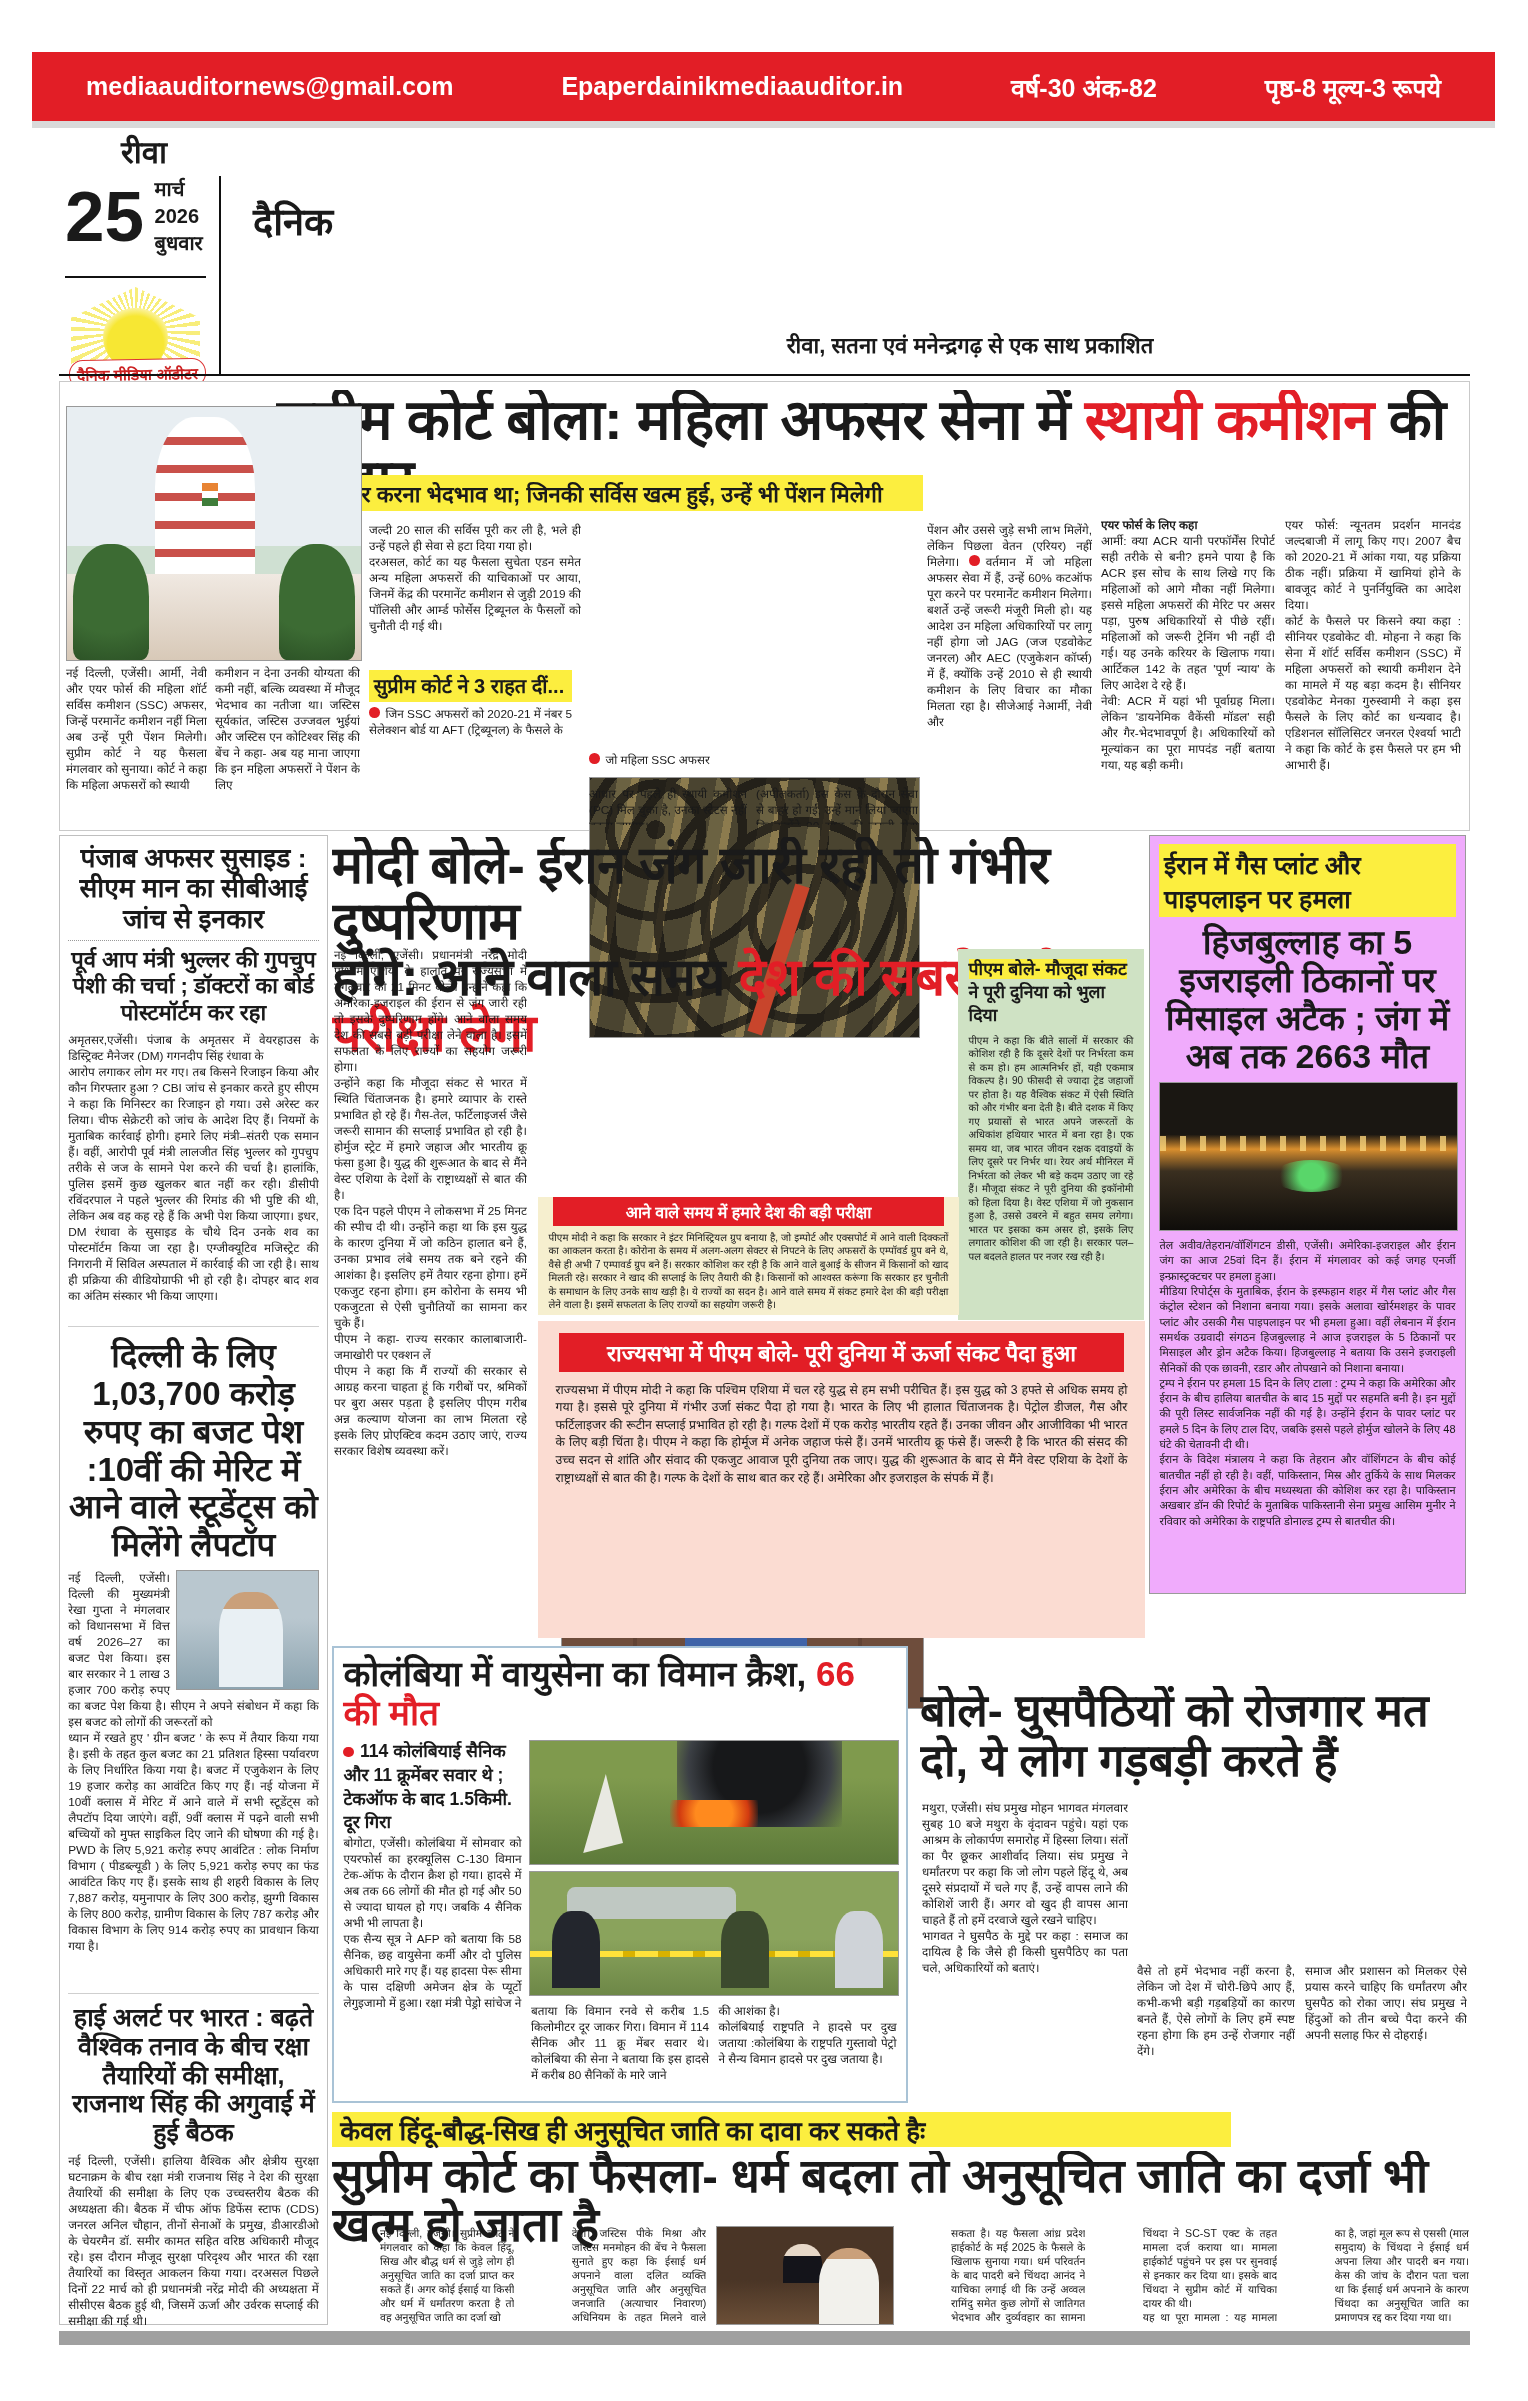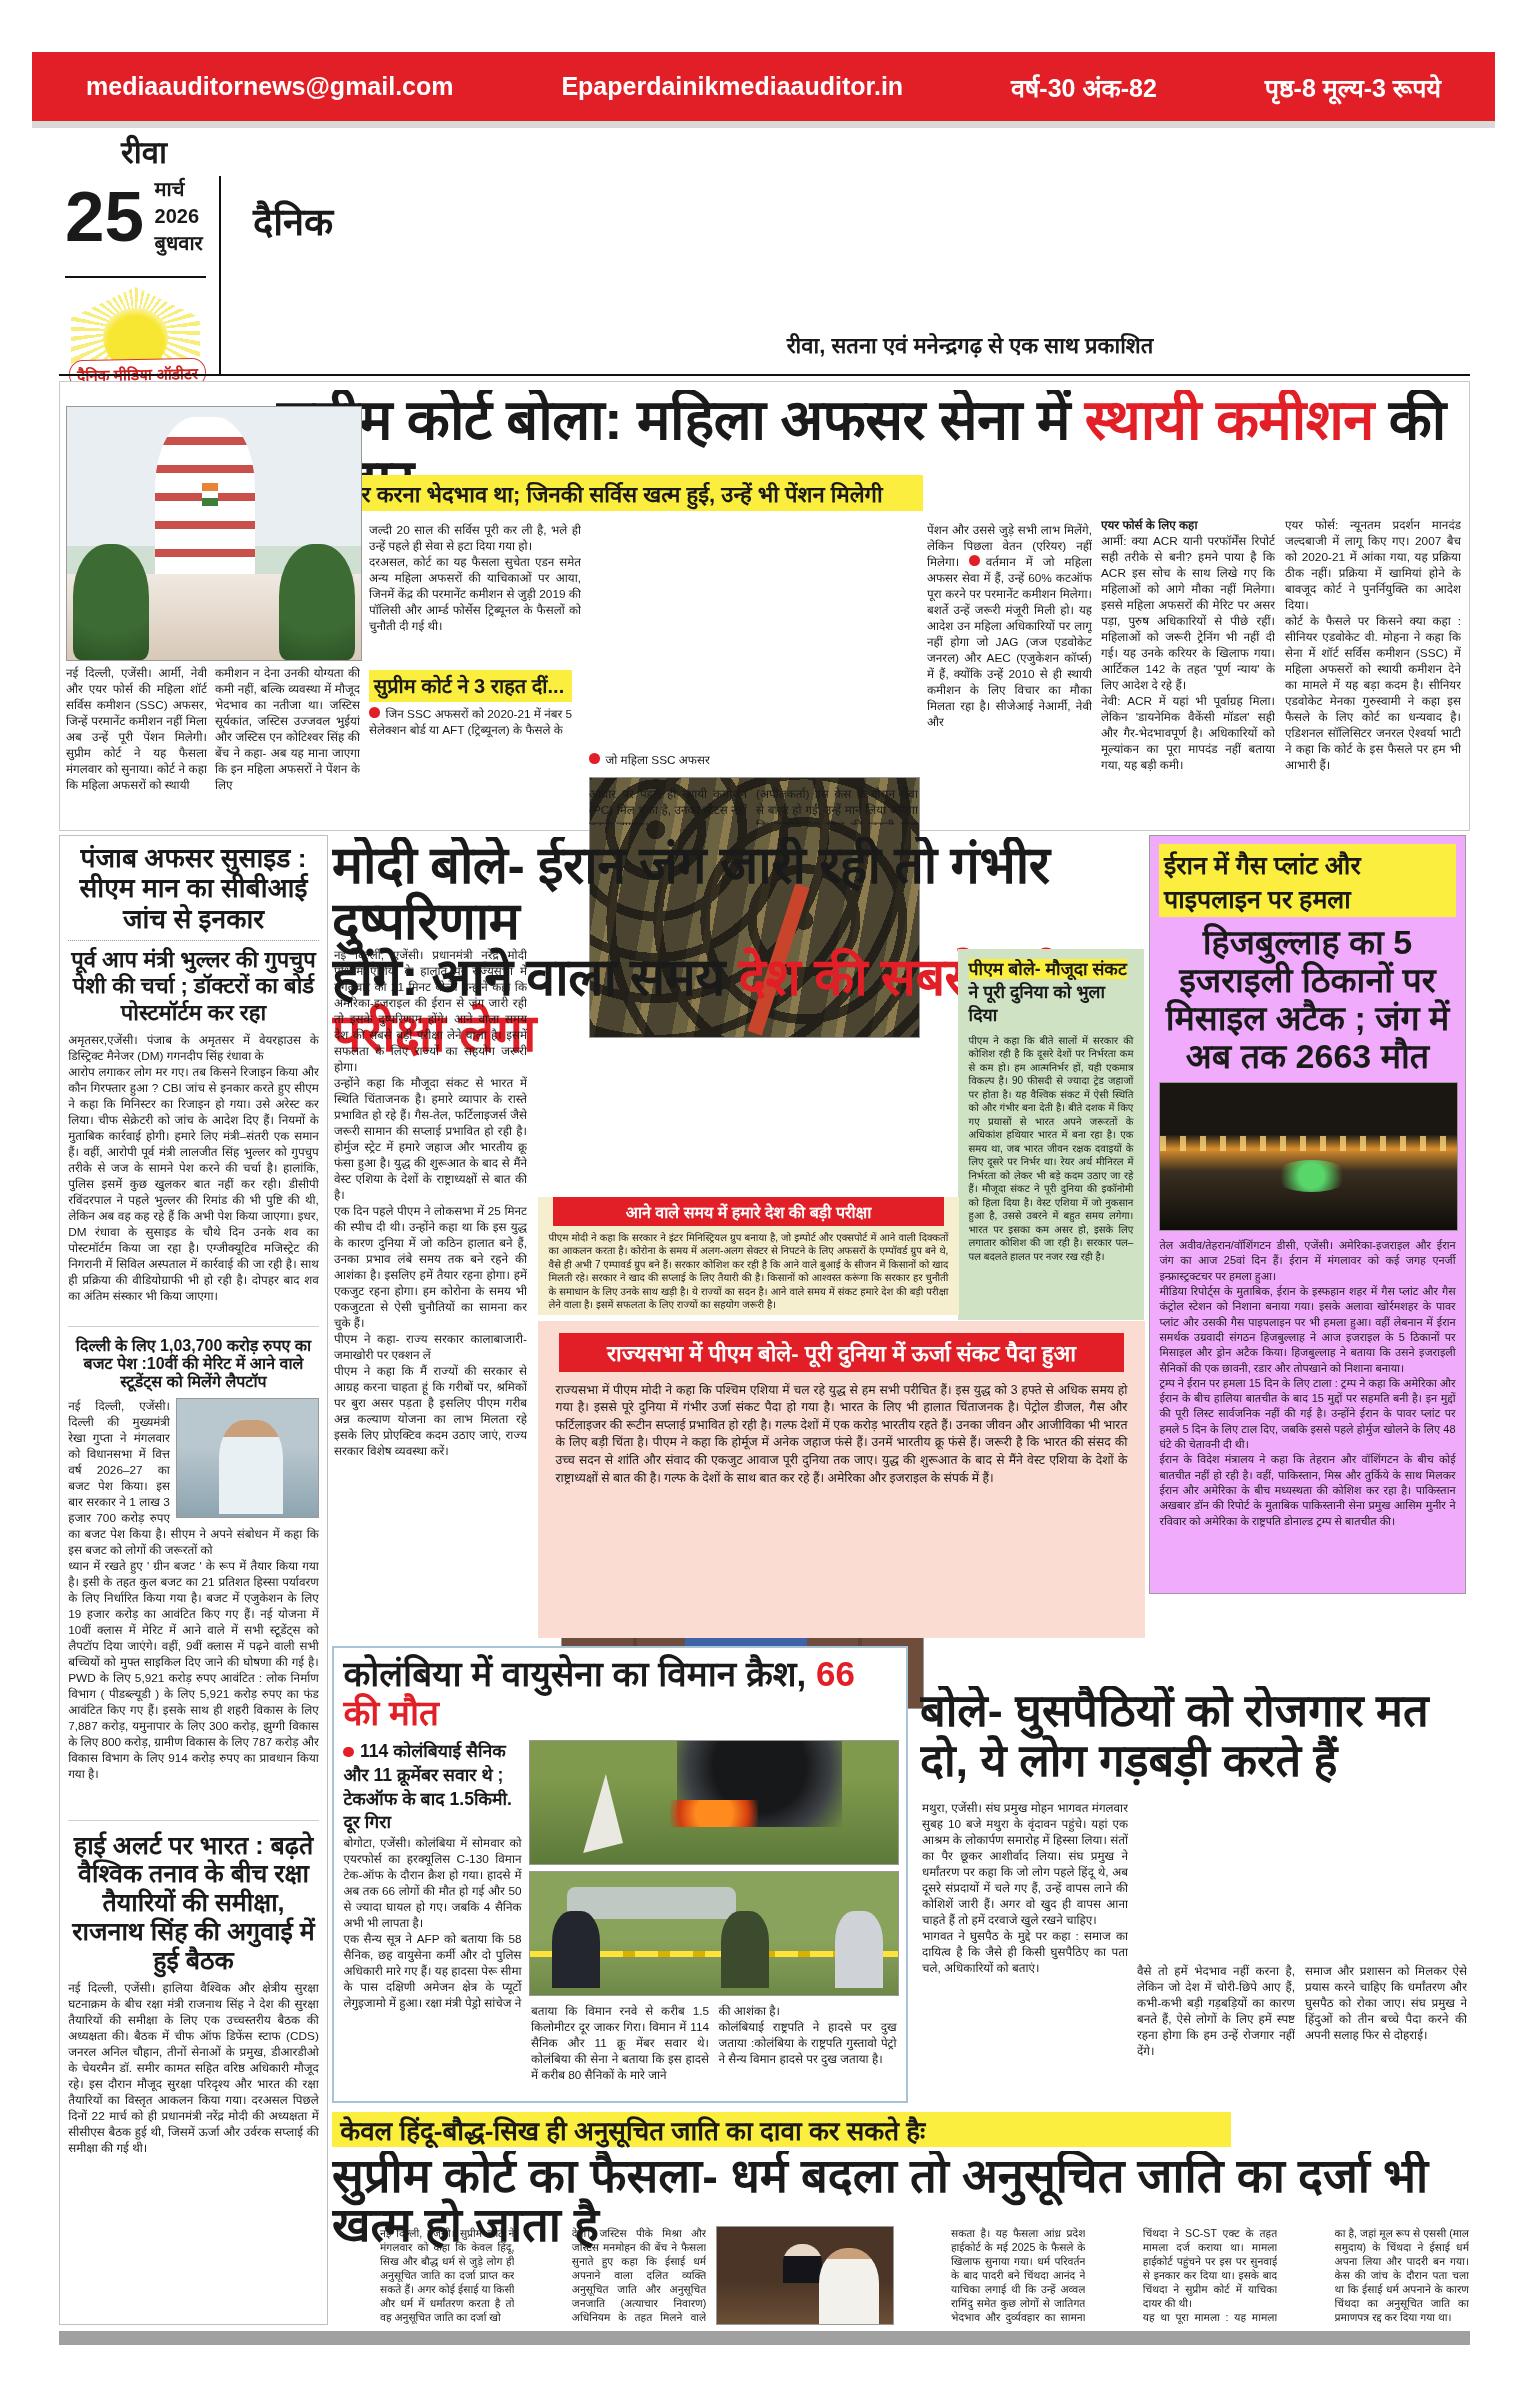--- a/index.html
+++ b/index.html
@@ -210,21 +210,21 @@
 कोर्ट के फैसले पर किसने क्या कहा : सीनियर एडवोकेट वी. मोहना ने कहा कि सेना में शॉर्ट सर्विस कमीशन (SSC) में महिला अफसरों को स्थायी कमीशन देने का मामले में यह बड़ा कदम है। सीनियर एडवोकेट मेनका गुरुस्वामी ने कहा इस फैसले के लिए कोर्ट का धन्यवाद है। एडिशनल सॉलिसिटर जनरल ऐश्वर्या भाटी ने कहा कि कोर्ट के इस फैसले पर हम भी आभारी हैं।</div>
 
   <div class="abs leftbox">
     <div class="lb-h">पंजाब अफसर सुसाइड : सीएम मान का सीबीआई जांच से इनकार</div>
     <div class="dotrule"></div>
     <div class="lb-sub">पूर्व आप मंत्री भुल्लर की गुपचुप पेशी की चर्चा ; डॉक्टरों का बोर्ड पोस्टमॉर्टम कर रहा</div>
     <div class="body-txt just" style="margin-top:5.9px;">अमृतसर,एजेंसी। पंजाब के अमृतसर में वेयरहाउस के डिस्ट्रिक्ट मैनेजर (DM) गगनदीप सिंह रंधावा के</div>
     <div class="body-txt just clip" style="height:253px;">आरोप लगाकर लोग मर गए। तब किसने रिजाइन किया और कौन गिरफ्तार हुआ ? CBI जांच से इनकार करते हुए सीएम ने कहा कि मिनिस्टर का रिजाइन हो गया। उसे अरेस्ट कर लिया। चीफ सेक्रेटरी को जांच के आदेश दिए हैं। नियमों के मुताबिक कार्रवाई होगी। हमारे लिए मंत्री–संतरी एक समान हैं। वहीं, आरोपी पूर्व मंत्री लालजीत सिंह भुल्लर को गुपचुप तरीके से जज के सामने पेश करने की चर्चा है। हालांकि, पुलिस इसमें कुछ खुलकर बात नहीं कर रही। डीसीपी रविंदरपाल ने पहले भुल्लर की रिमांड की भी पुष्टि की थी, लेकिन अब वह कह रहे हैं कि अभी पेश किया जाएगा। इधर, DM रंधावा के सुसाइड के चौथे दिन उनके शव का पोस्टमॉर्टम किया जा रहा है। एग्जीक्यूटिव मजिस्ट्रेट की निगरानी में सिविल अस्पताल में कार्रवाई की जा रही है। साथ ही प्रक्रिया की वीडियोग्राफी भी हो रही है। दोपहर बाद शव का अंतिम संस्कार भी किया जाएगा।</div>
 
     <div class="divline"></div>
-    <div class="lb-h" style="font-size:16px;">दिल्ली के लिए 1,03,700 करोड़ रुपए का बजट पेश :10वीं की मेरिट में आने वाले स्टूडेंट्स को मिलेंगे लैपटॉप</div>
+    <div class="lb-h" style="font-size:33px;">दिल्ली के लिए 1,03,700 करोड़ रुपए का बजट पेश :10वीं की मेरिट में आने वाले स्टूडेंट्स को मिलेंगे लैपटॉप</div>
     <div style="overflow:hidden;margin-top:5.9px;">
       <div class="ph ph-rekha photo-frame" style="float:right;width:141px;height:118px;margin:0 0 4.7px 5.9px;">
           <div class="fig"></div>
         </div>
       <div class="body-txt just">नई दिल्ली, एजेंसी। दिल्ली की मुख्यमंत्री रेखा गुप्ता ने मंगलवार को विधानसभा में वित्त वर्ष 2026–27 का बजट पेश किया। इस बार सरकार ने 1 लाख 3 हजार 700 करोड़ रुपए का बजट पेश किया है। सीएम ने अपने संबोधन में कहा कि इस बजट को लोगों की जरूरतों को</div>
     </div>
     <div class="body-txt just clip" style="height:253px;">ध्यान में रखते हुए ' ग्रीन बजट ' के रूप में तैयार किया गया है। इसी के तहत कुल बजट का 21 प्रतिशत हिस्सा पर्यावरण के लिए निर्धारित किया गया है। बजट में एजुकेशन के लिए 19 हजार करोड़ का आवंटित किए गए हैं। नई योजना में 10वीं क्लास में मेरिट में आने वाले में सभी स्टूडेंट्स को लैपटॉप दिया जाएंगे। वहीं, 9वीं क्लास में पढ़ने वाली सभी बच्चियों को मुफ्त साइकिल दिए जाने की घोषणा की गई है। PWD के लिए 5,921 करोड़ रुपए आवंटित : लोक निर्माण विभाग ( पीडब्ल्यूडी ) के लिए 5,921 करोड़ रुपए का फंड आवंटित किए गए हैं। इसके साथ ही शहरी विकास के लिए 7,887 करोड़, यमुनापार के लिए 300 करोड़, झुग्गी विकास के लिए 800 करोड़, ग्रामीण विकास के लिए 787 करोड़ और विकास विभाग के लिए 914 करोड़ रुपए का प्रावधान किया गया है।</div>
 
     <div class="divline"></div>
     <div class="lb-h" style="font-size:25px;">हाई अलर्ट पर भारत : बढ़ते वैश्विक तनाव के बीच रक्षा तैयारियों की समीक्षा, राजनाथ सिंह की अगुवाई में हुई बैठक</div>

